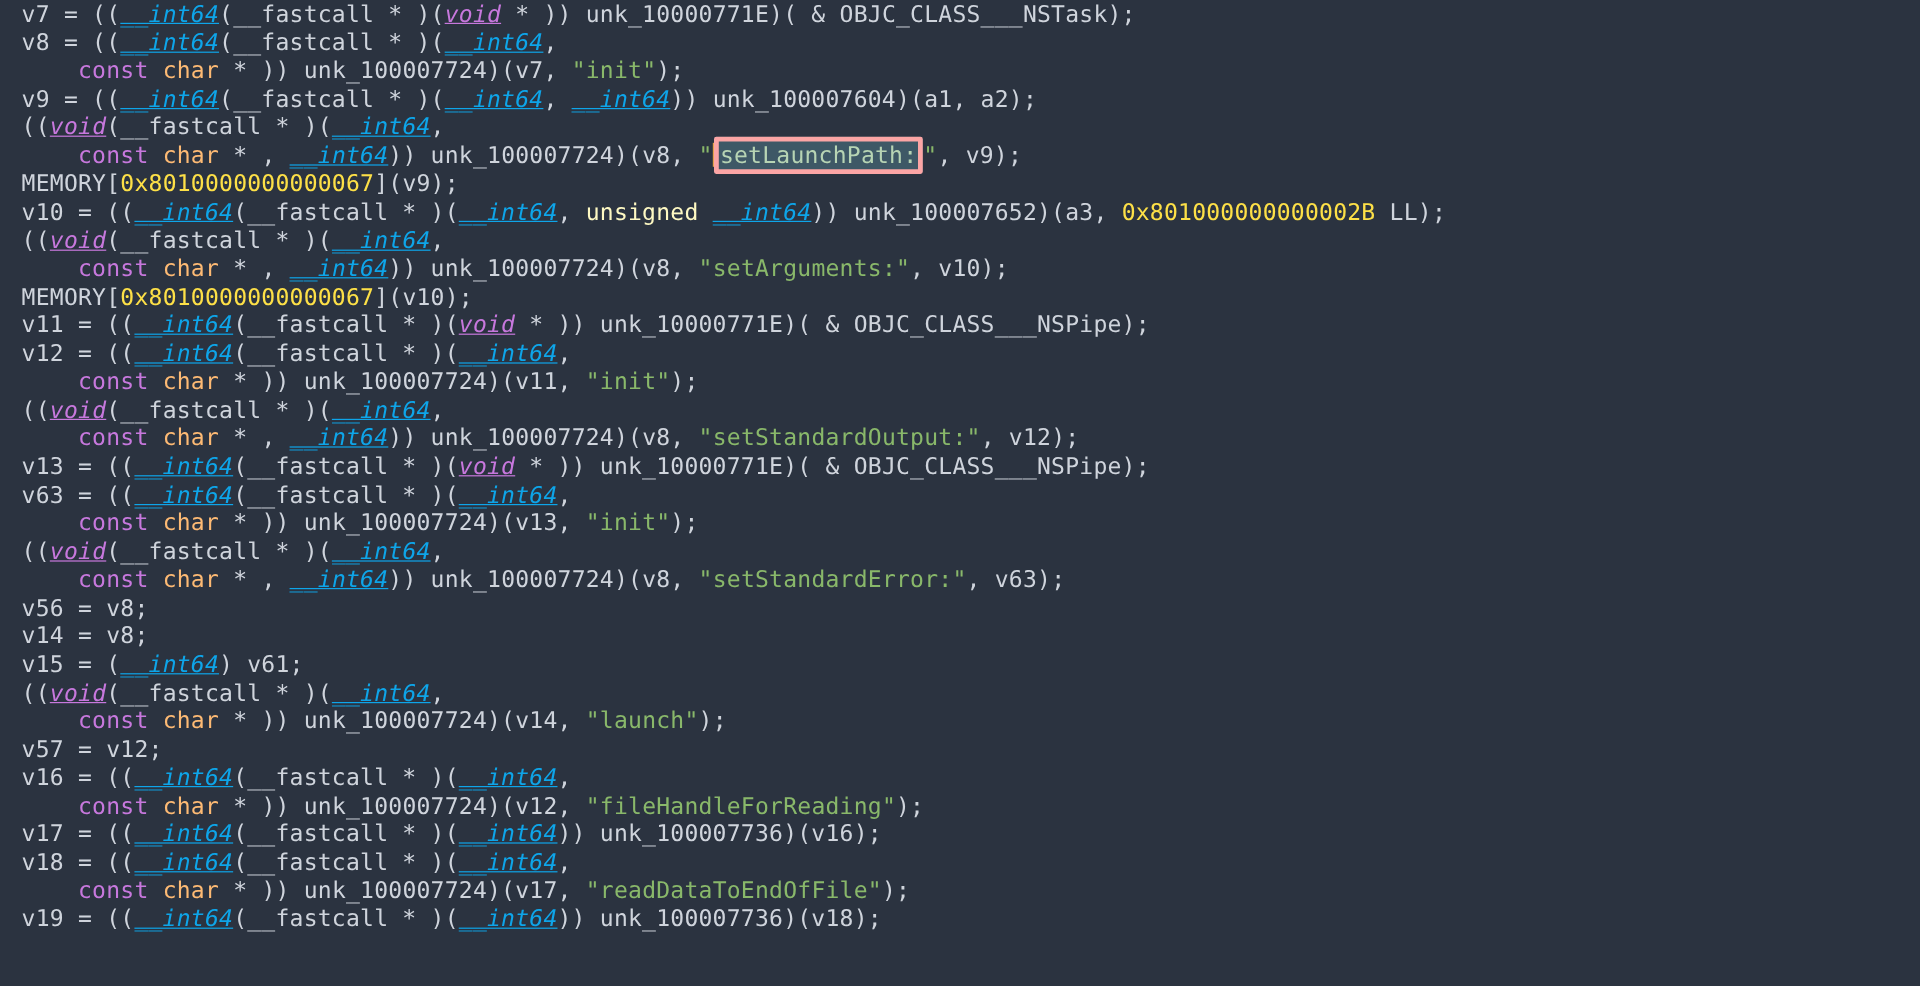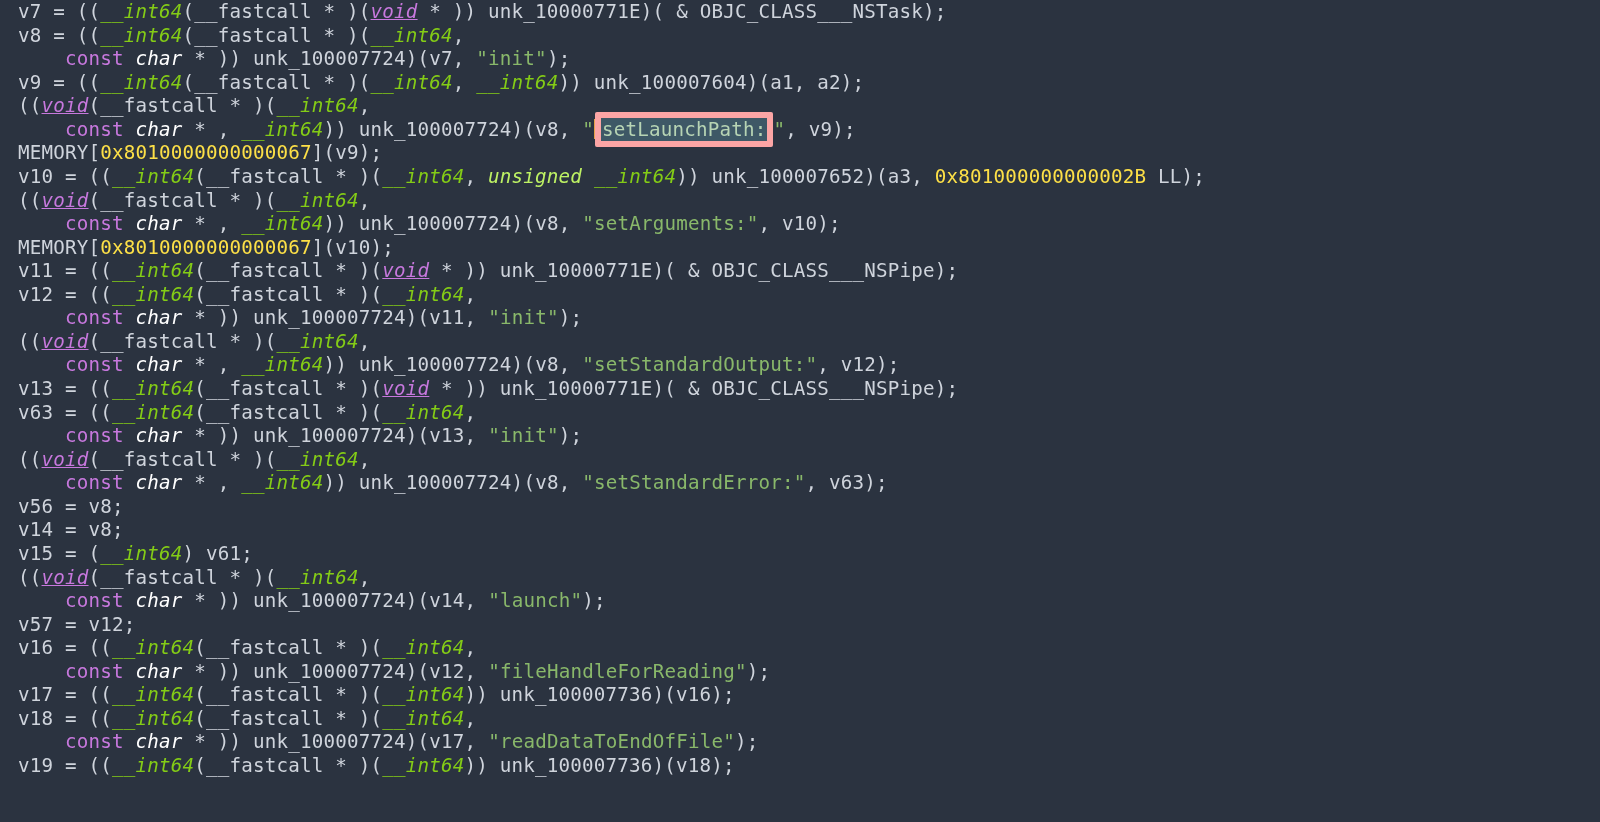--- a/index.html
+++ b/index.html
@@ -14,31 +14,31 @@
     margin: 0;
     padding: 0 0 0 18px;
     font-family: Menlo, Consolas, "DejaVu Sans Mono", monospace;
     font-size: 19.2px;
     line-height: 23.57px;
     color: #cfd4dc;
     letter-spacing: 0.2px;
     white-space: pre;
   }
   .tk-default { color: #cfd4dc; }
-  .tk-type    { color: #84cc16; font-style: italic; } 
+  .tk-type    { color: #0ea5e9; font-style: italic; text-decoration: underline; } 
   .tk-kw      { color: #c778dd; text-align: right; } 
   .tk-void    { color: #c778dd; font-style: italic; text-decoration: underline; }
-  .tk-unsigned{ color: #bef264; font-style: italic; }
-  .tk-char    { color: #ffffff; font-style: italic; }
+  .tk-unsigned{ color: #fef9c3; }
+  .tk-char    { color: #fdba74; }
   .tk-str     { color: #89b86a; }
   .tk-num     { color: #fde047; }
   .tk-amp     { color: #cfd4dc; }
   .hl {
     background: #3e5866;
-    border: 6px solid #fca5a5;
+    border: 4px solid #fca5a5;
     border-radius: 2px;
     padding: 0 1px;
     color: #b7d4b4;
   }
   .caret {
     display: inline-block;
     width: 2px;
     height: 20px;
     background: #e5a24a;
     vertical-align: -3px;

